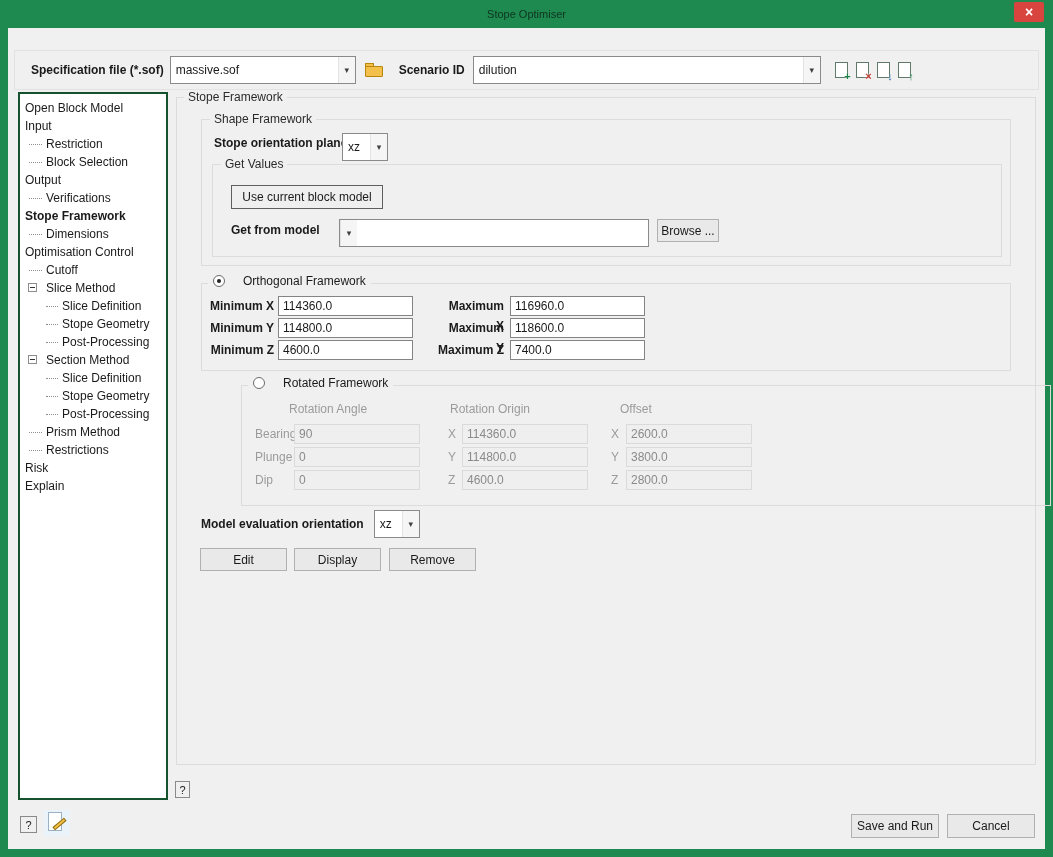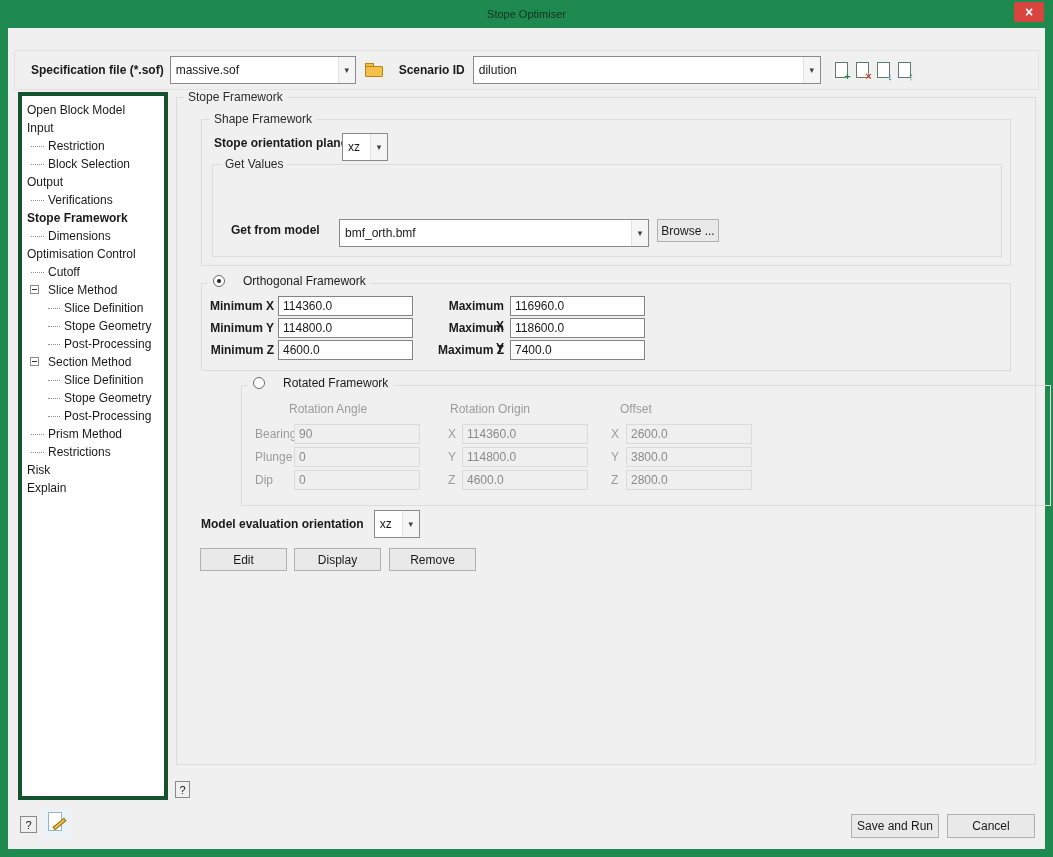--- a/index.html
+++ b/index.html
@@ -58,21 +58,21 @@
   .doc-icon .badge {
     position: absolute; right: -4px; bottom: -4px; font-size: 11px; font-weight: bold; line-height: 10px;
     text-shadow: 0 0 2px #fff;
   }
   .badge-green { color: #1d8348; }
   .badge-red { color: #c0392b; }
   .badge-blue { color: #2e6da4; }
   
   .sidebar {
     position: absolute; left: 10px; top: 64px; width: 150px; height: 708px;
-    background: #fff; border: 4px solid #14532d; padding-top: 5px; overflow: hidden;
+    background: #fff; border: 2px solid #14532d; padding-top: 5px; overflow: hidden;
   }
   .trow { position: relative; height: 18px; line-height: 18px; white-space: nowrap; cursor: default; }
   .l0 { padding-left: 5px; }
   .l1 { padding-left: 26px; }
   .l2 { padding-left: 42px; }
   .l1.dot::before {
     content: ""; position: absolute; left: 9px; top: 9px; width: 13px; border-top: 1px dotted #8f8f8f;
   }
   .l2.dot::before {
     content: ""; position: absolute; left: 26px; top: 9px; width: 12px; border-top: 1px dotted #8f8f8f;
@@ -229,23 +229,23 @@
     <div class="gbox shape-group">
       <span class="legend" style="left:8px;">Shape Framework</span>
       <span class="b sop-label">Stope orientation plane</span>
       <div class="combo sop-combo">
         <span class="ct">xz</span>
         <span class="ca">▾</span>
       </div>
 
       <div class="gbox gv-group">
         <span class="legend" style="left:8px;">Get Values</span>
+        <button class="btn btn-strong use-btn">Use current block model</button>
         <span class="b gfm-label">Get from model</span>
         <div class="combo gfm-combo">
-          <span class="ct">bmf_orth.bmf</span>
           <span class="ca">▾</span>
         </div>
         <button class="btn browse-btn">Browse ...</button>
       </div>
     </div>
 
     <div class="gbox ortho-group">
       <div class="radio-legend">
         <span class="radio on"></span>
         <span>Orthogonal Framework</span>

